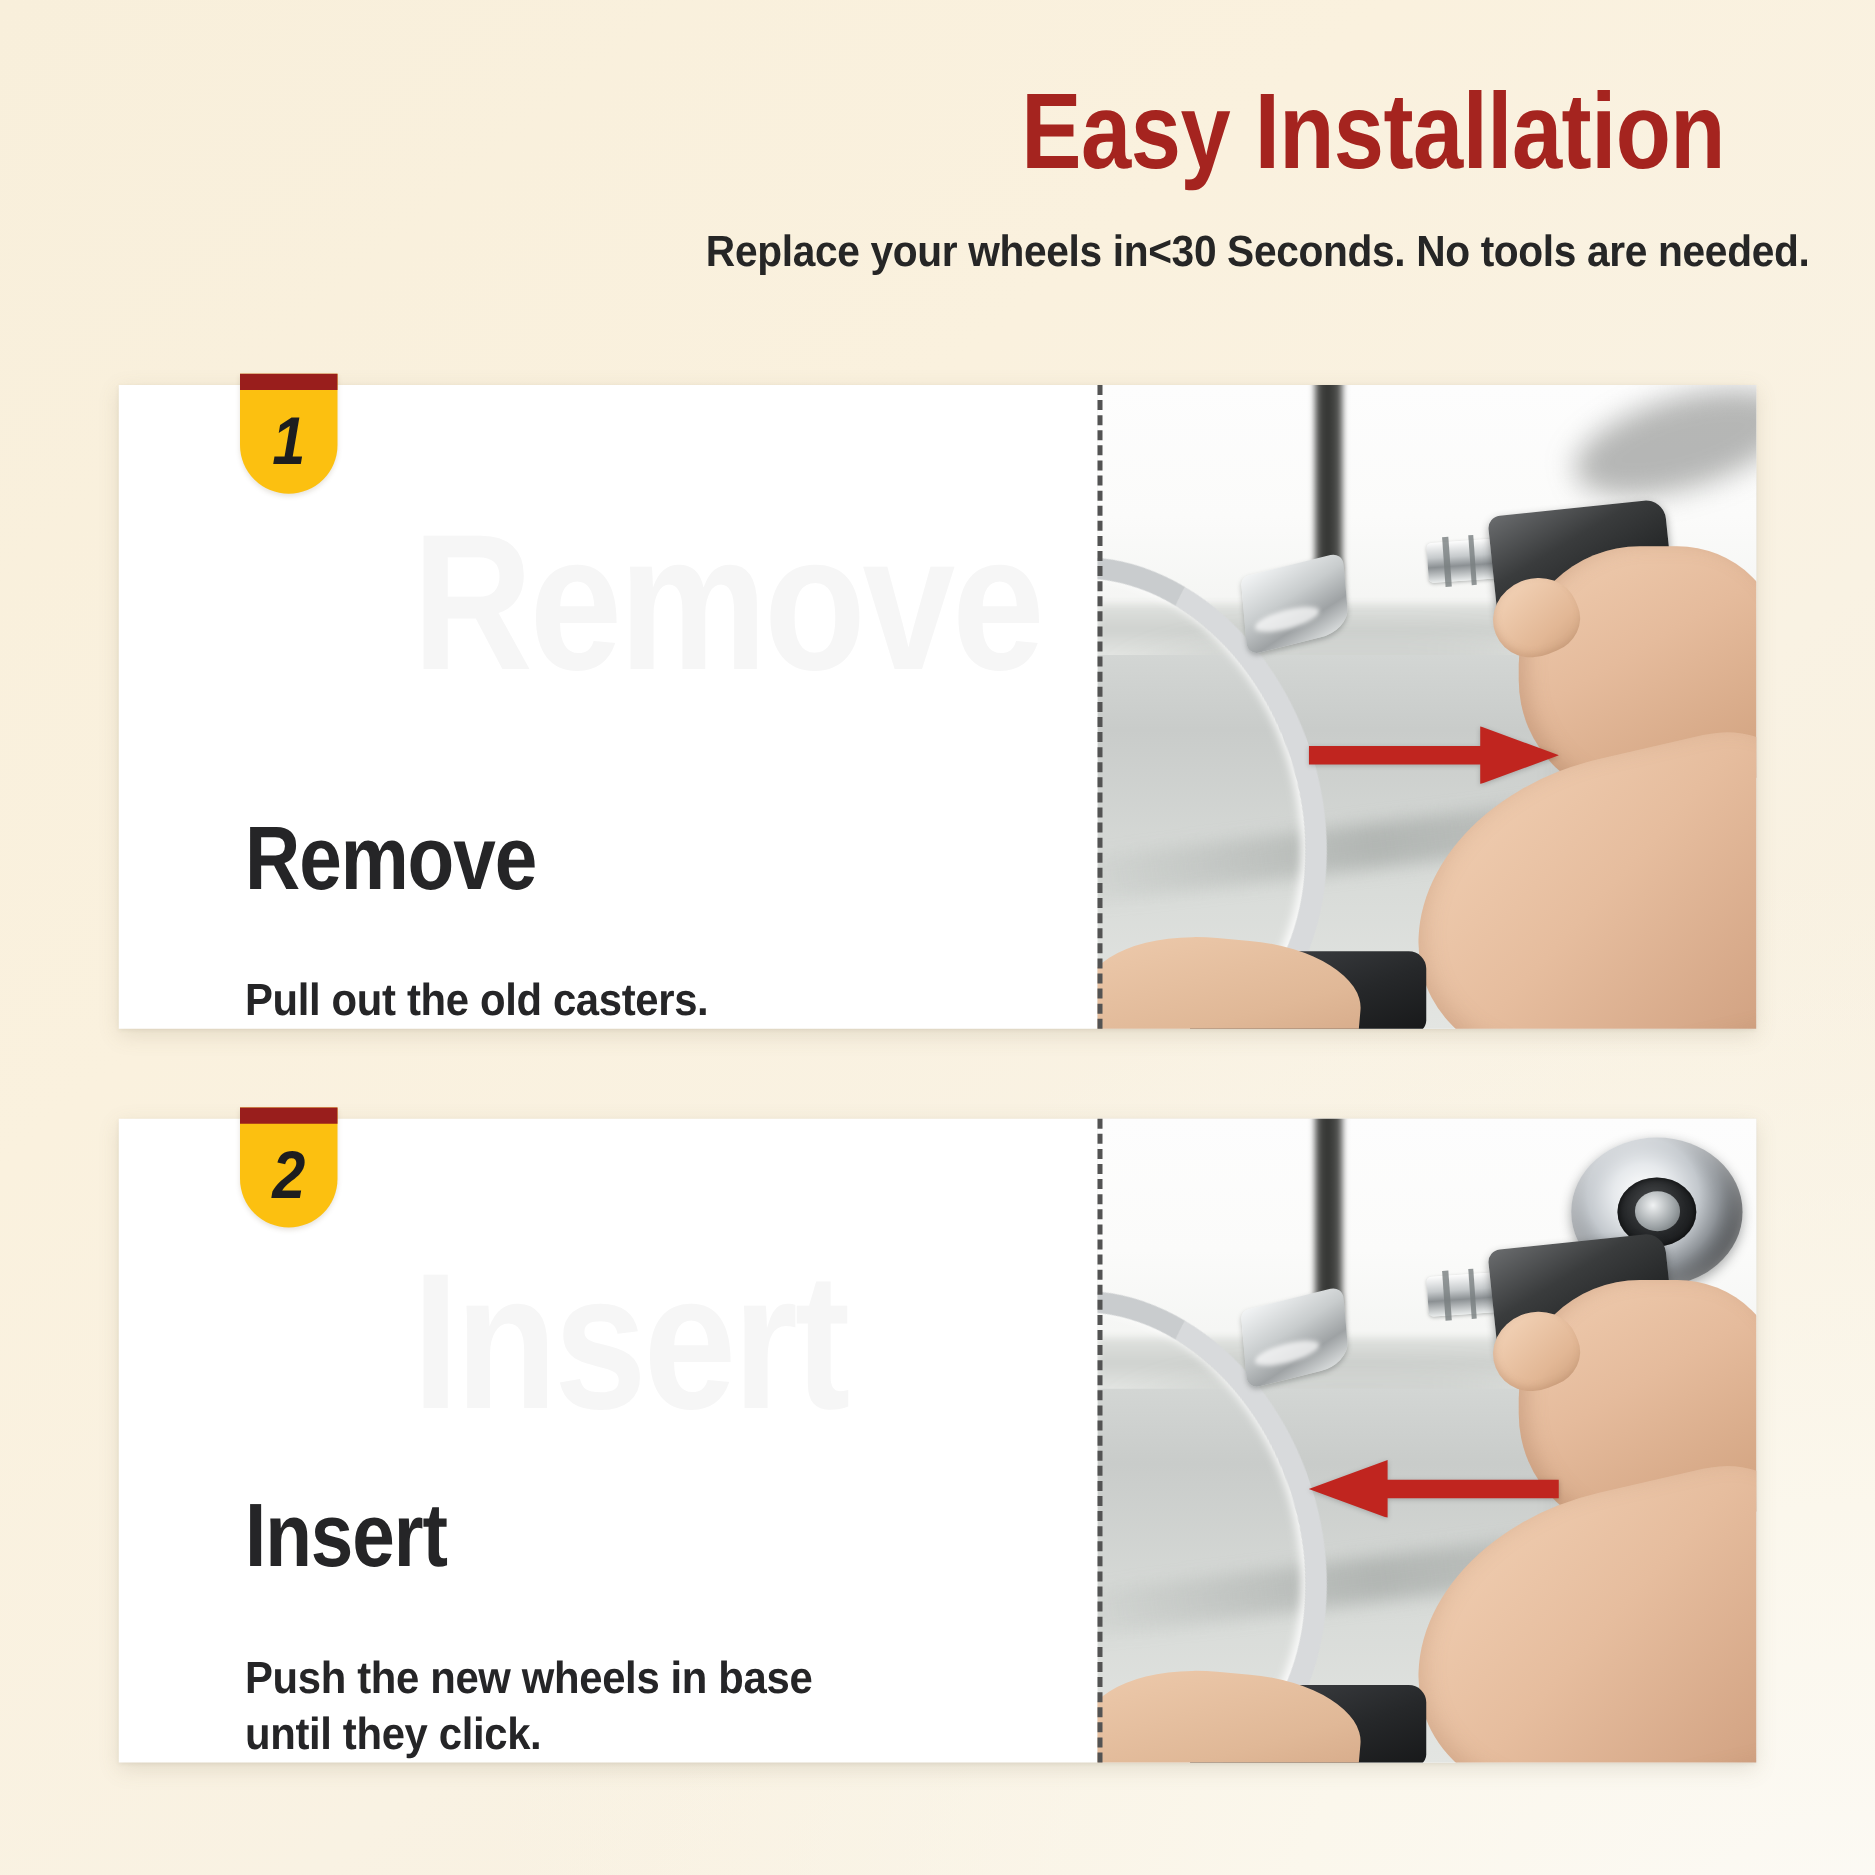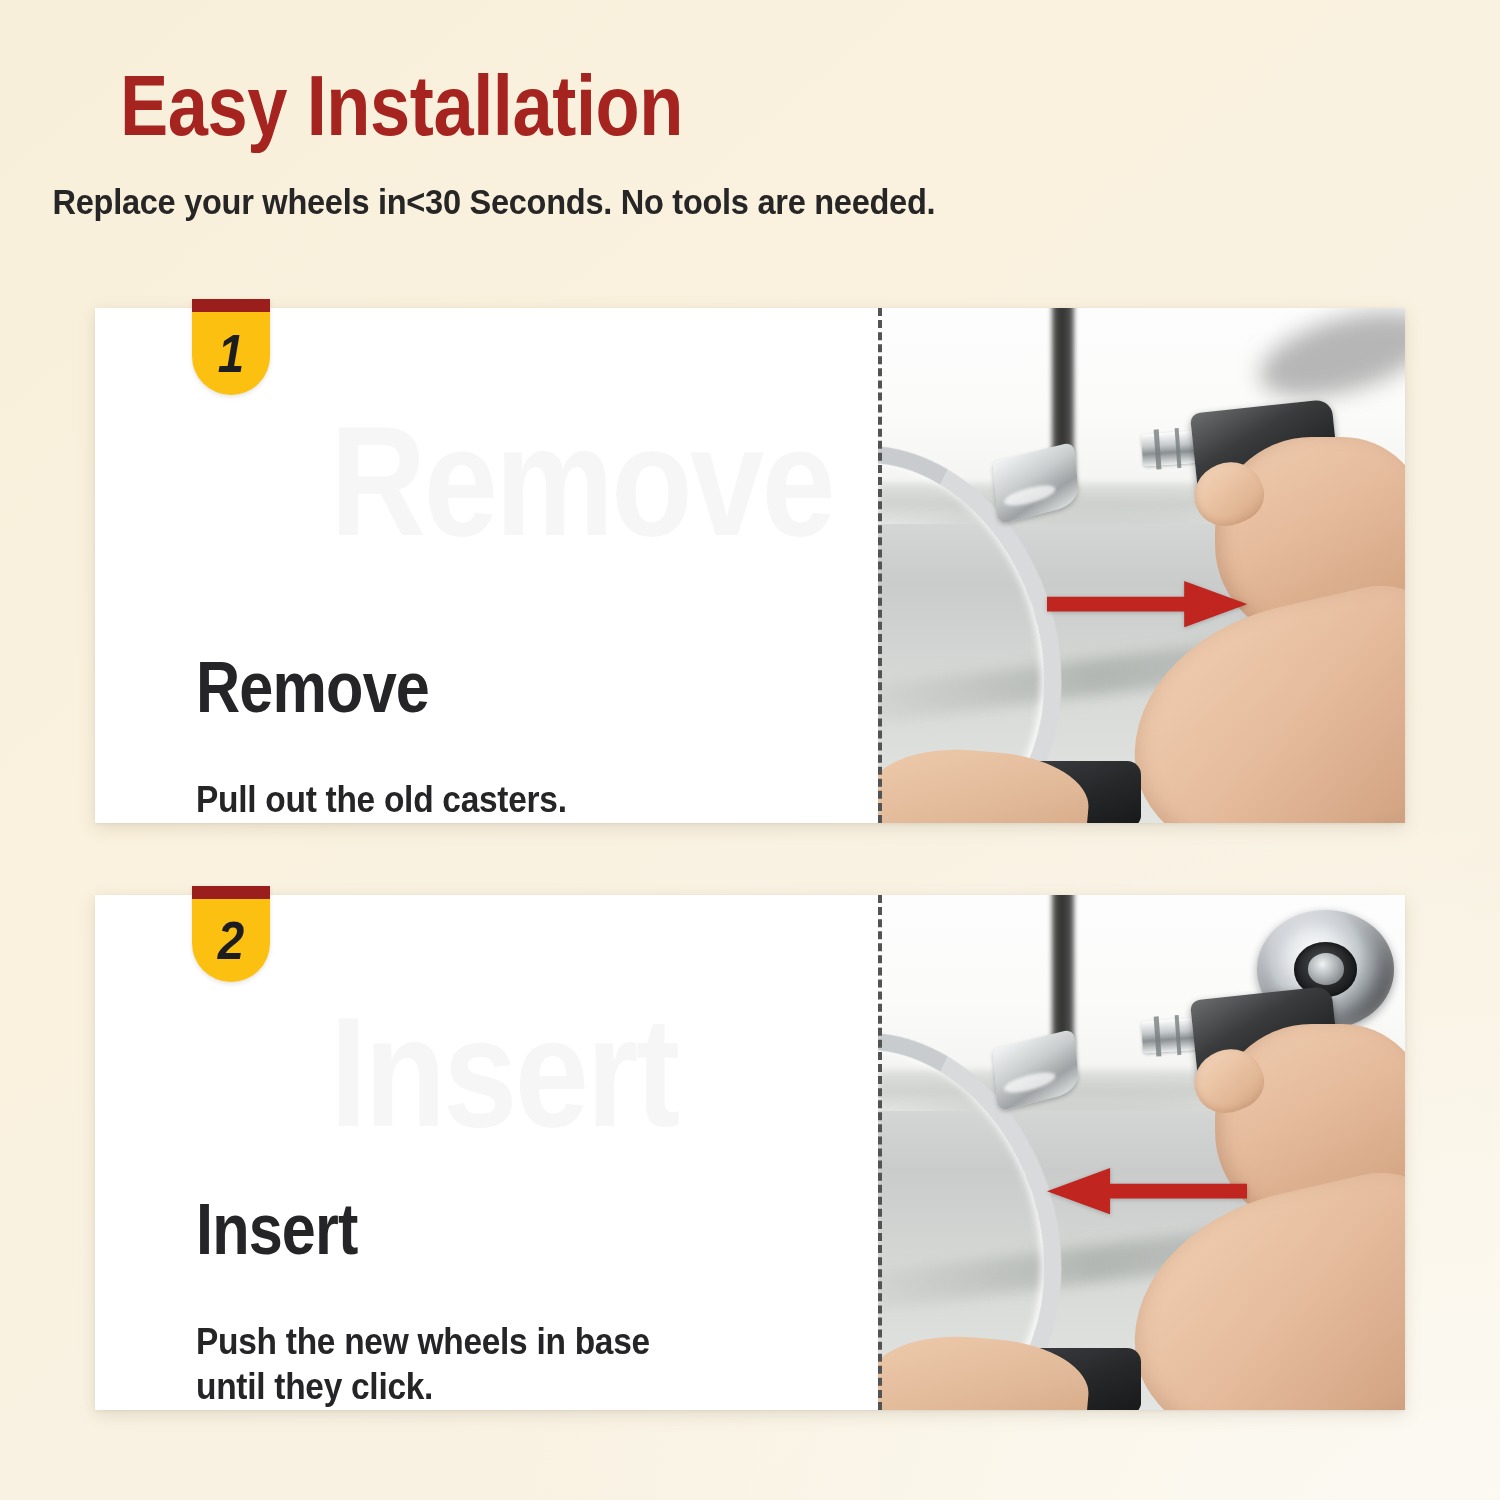--- a/index.html
+++ b/index.html
@@ -11,21 +11,21 @@
 
   body {
     font-family:"Liberation Sans", sans-serif;
     background:
       radial-gradient(ellipse 120% 95% at 100% 105%, #fcfaf5 0%, #fbf7ec 26%, rgba(250,241,222,0) 62%),
       linear-gradient(140deg, #f8efdb 0%, #faf1de 34%, #f9f2e3 62%, #f7eedb 100%);
     position:relative;
   }
 
   
-  .header { width:1500px; padding-top:62px; text-align:left; }
+  .header { width:1500px; padding-top:62px; text-align:right; }
 
   .title {
     font-size:86px;
     font-weight:700;
     color:#a5241f;
     letter-spacing:-0.5px;
     line-height:1;
     transform:scaleX(0.84);
     transform-origin:center;
     white-space:nowrap;

